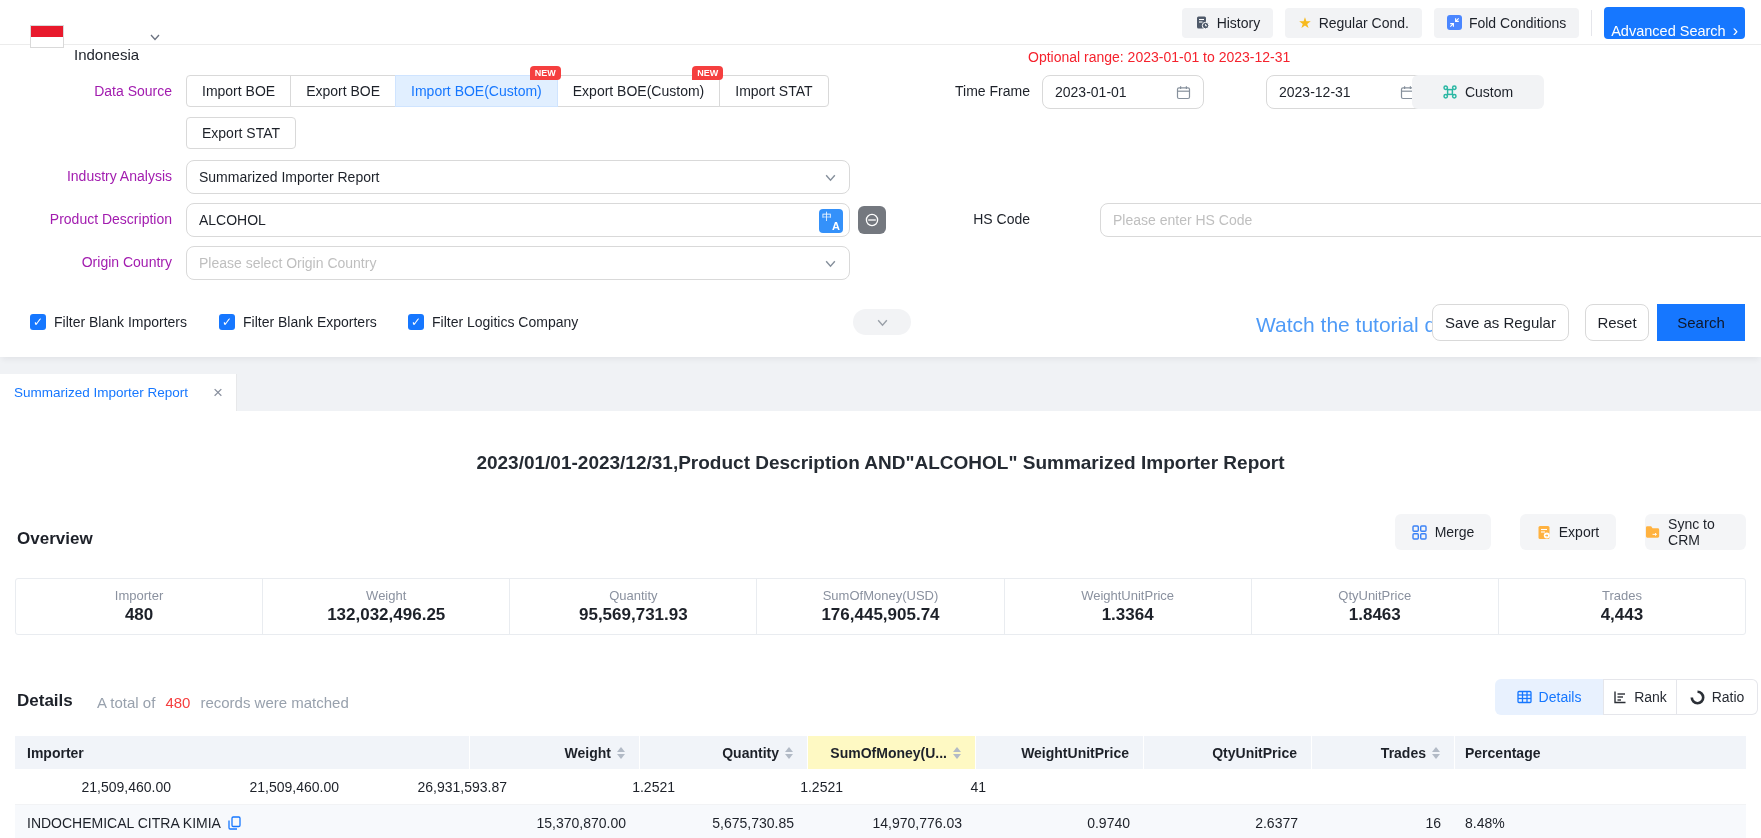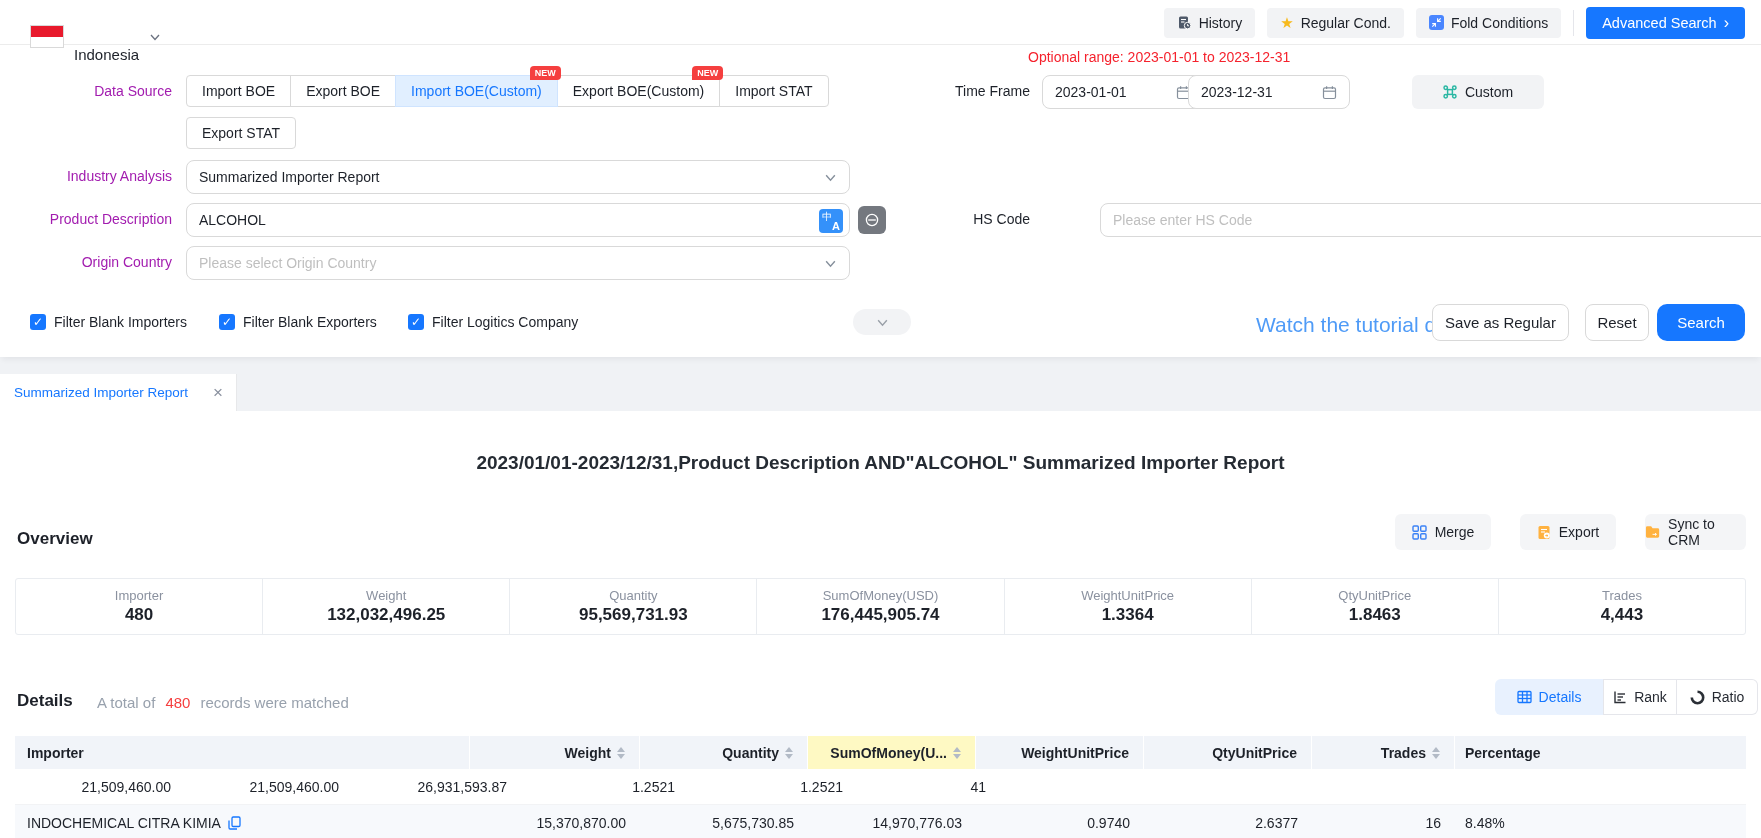--- a/index.html
+++ b/index.html
@@ -8,21 +8,21 @@
 
   
   .topbar { position:absolute; top:0; left:0; right:0; height:45px; background:#fff; border-bottom:1px solid #ececec; z-index:5; }
   .flag-wrap { position:absolute; left:30px; top:10px; display:flex; align-items:center; gap:10px; cursor:pointer; }
   .flag { width:34px; height:23px; border:1px solid #d9d9d9; overflow:hidden; }
   .flag .t { height:50%; background:#e8192c; } .flag .b { height:50%; background:#fff; }
   .country { font-size:15px; color:#1d2129;margin-top:36px; }
   .topbar-right { position:absolute; right:16px; top:0; height:45px; display:flex; align-items:center; gap:12px; }
   .tbtn { height:30px; background:#f2f3f5; border-radius:4px; display:flex; align-items:center; gap:7px; padding:0 13px; font-size:14px; color:#1d2129; cursor:pointer; }
   .vdiv { width:1px; height:26px; background:#e5e6eb; }
-  .adv-btn { height:32px; background:#1677ff; color:#fff; border-radius:4px; display:flex; align-items:center; gap:7px; padding:0 16px; font-size:14.5px; cursor:pointer; }
+  .adv-btn { height:32px; background:#1677ff; color:#fff; border-radius:4px; display:flex; align-items:flex-end; gap:7px; padding:0 7px; font-size:14.5px; cursor:pointer; }
   .adv-chevron { font-size:16px; line-height:1; }
 
   
   .formpanel { position:absolute; top:45px; left:0; right:0; height:312px; background:#fff; box-shadow:0 4px 6px -2px rgba(31,35,41,.07); z-index:4; }
   .optional-range { position:absolute; left:1028px; top:4px; font-size:14px; color:#f5222d; }
   .flabel { position:absolute; font-size:14px; color:#a21caf; width:142px; left:30px; text-align:right; }
   .flabel-r { position:absolute; font-size:14px; color:#1d2129; width:110px; left:920px; text-align:right; }
 
   .ds-group { position:absolute; left:186px; top:30px; display:flex; }
   .ds-tab { position:relative; height:32px; padding:0 15px; display:flex; align-items:center; background:#fff; border:1px solid #d9d9d9; margin-left:-1px; font-size:14px; color:#1d2129; cursor:pointer; white-space:nowrap; }
@@ -45,21 +45,21 @@
   .trans-ico .zh { position:absolute; left:3px; top:1px; color:#fff; font-size:10px; }
   .trans-ico .en { position:absolute; right:3px; bottom:1px; color:#fff; font-size:11px; font-weight:700; }
   .exclude-btn { position:absolute; left:858px; top:161px; width:28px; height:28px; background:#74787f; border-radius:6px; display:flex; align-items:center; justify-content:center; cursor:pointer; }
 
   .cb-item { position:absolute; top:269px; display:flex; align-items:center; gap:8px; font-size:14px; cursor:pointer; }
   .cb { width:16px; height:16px; background:#1677ff; border-radius:3px; color:#fff; font-size:12px; line-height:16px; text-align:center; }
   .collapse-pill { position:absolute; left:853px; top:264px; width:58px; height:26px; background:#f2f3f5; border-radius:13px; display:flex; align-items:center; justify-content:center; cursor:pointer; }
 
   .tutorial-link { position:absolute; left:1256px; top:268px; font-size:21px; color:#4f9bf7; cursor:pointer; }
   .btn-outline { position:absolute; top:259px; height:37px; border:1px solid #d9d9d9; border-radius:8px; background:#fff; display:flex; align-items:center; justify-content:center; font-size:15px; color:#1d2129; cursor:pointer; }
-  .btn-search { position:absolute; left:1657px; top:259px; width:88px; height:37px; background:#1677ff; border-radius:10px; color:#ffffff; display:flex; align-items:center; justify-content:center; font-size:15px; cursor:pointer; }
+  .btn-search { position:absolute; left:1657px; top:259px; width:88px; height:37px; background:#1677ff; border-radius:0; color:#0f172a; display:flex; align-items:center; justify-content:center; font-size:15px; cursor:pointer; }
 
   
   .tabstrip { position:absolute; top:357px; left:0; right:0; height:54px; background:#f0f2f5; z-index:3; }
   .rtab { position:absolute; left:0; top:17px; width:237px; height:37px; background:#fff; display:flex; align-items:center; justify-content:space-between; padding:0 13px 0 14px; border-right:1px solid #e7e8ea; }
   .rtab-label { color:#1677ff; font-size:13.5px; }
   .rtab-close { color:#8a919f; font-size:17px; line-height:1; cursor:pointer; }
 
   
   .content { position:absolute; top:411px; left:0; right:0; bottom:0; background:#fff; }
   .rtitle { position:absolute; top:41px; left:0; right:0; text-align:center; font-size:19px; font-weight:600; color:#252b33; }
@@ -174,21 +174,21 @@
     <div class="flabel-r" style="top:38px;">Time Frame</div>
     <div class="date-input" style="left:1042px;">
       <span>2023-01-01</span>
       <svg width="15" height="15" viewBox="0 0 15 15">
           <rect x="1.5" y="2.8" width="12" height="10.7" rx="1.5" fill="none" stroke="#86909c" stroke-width="1.2"></rect>
           <line x1="1.5" y1="6.2" x2="13.5" y2="6.2" stroke="#86909c" stroke-width="1.2"></line>
           <line x1="4.6" y1="1.2" x2="4.6" y2="4" stroke="#86909c" stroke-width="1.2"></line>
           <line x1="10.4" y1="1.2" x2="10.4" y2="4" stroke="#86909c" stroke-width="1.2"></line>
         </svg>
     </div>
-    <div class="date-input" style="left:1188px;text-align:right;">
+    <div class="date-input" style="left:1266px;text-align:right;">
       <span>2023-12-31</span>
       <svg width="15" height="15" viewBox="0 0 15 15">
           <rect x="1.5" y="2.8" width="12" height="10.7" rx="1.5" fill="none" stroke="#86909c" stroke-width="1.2"></rect>
           <line x1="1.5" y1="6.2" x2="13.5" y2="6.2" stroke="#86909c" stroke-width="1.2"></line>
           <line x1="4.6" y1="1.2" x2="4.6" y2="4" stroke="#86909c" stroke-width="1.2"></line>
           <line x1="10.4" y1="1.2" x2="10.4" y2="4" stroke="#86909c" stroke-width="1.2"></line>
         </svg>
     </div>
     <div class="custom-btn">
       <svg width="14" height="14" viewBox="0 0 14 14" fill="none" stroke="#2ab7a3" stroke-width="1.5">

